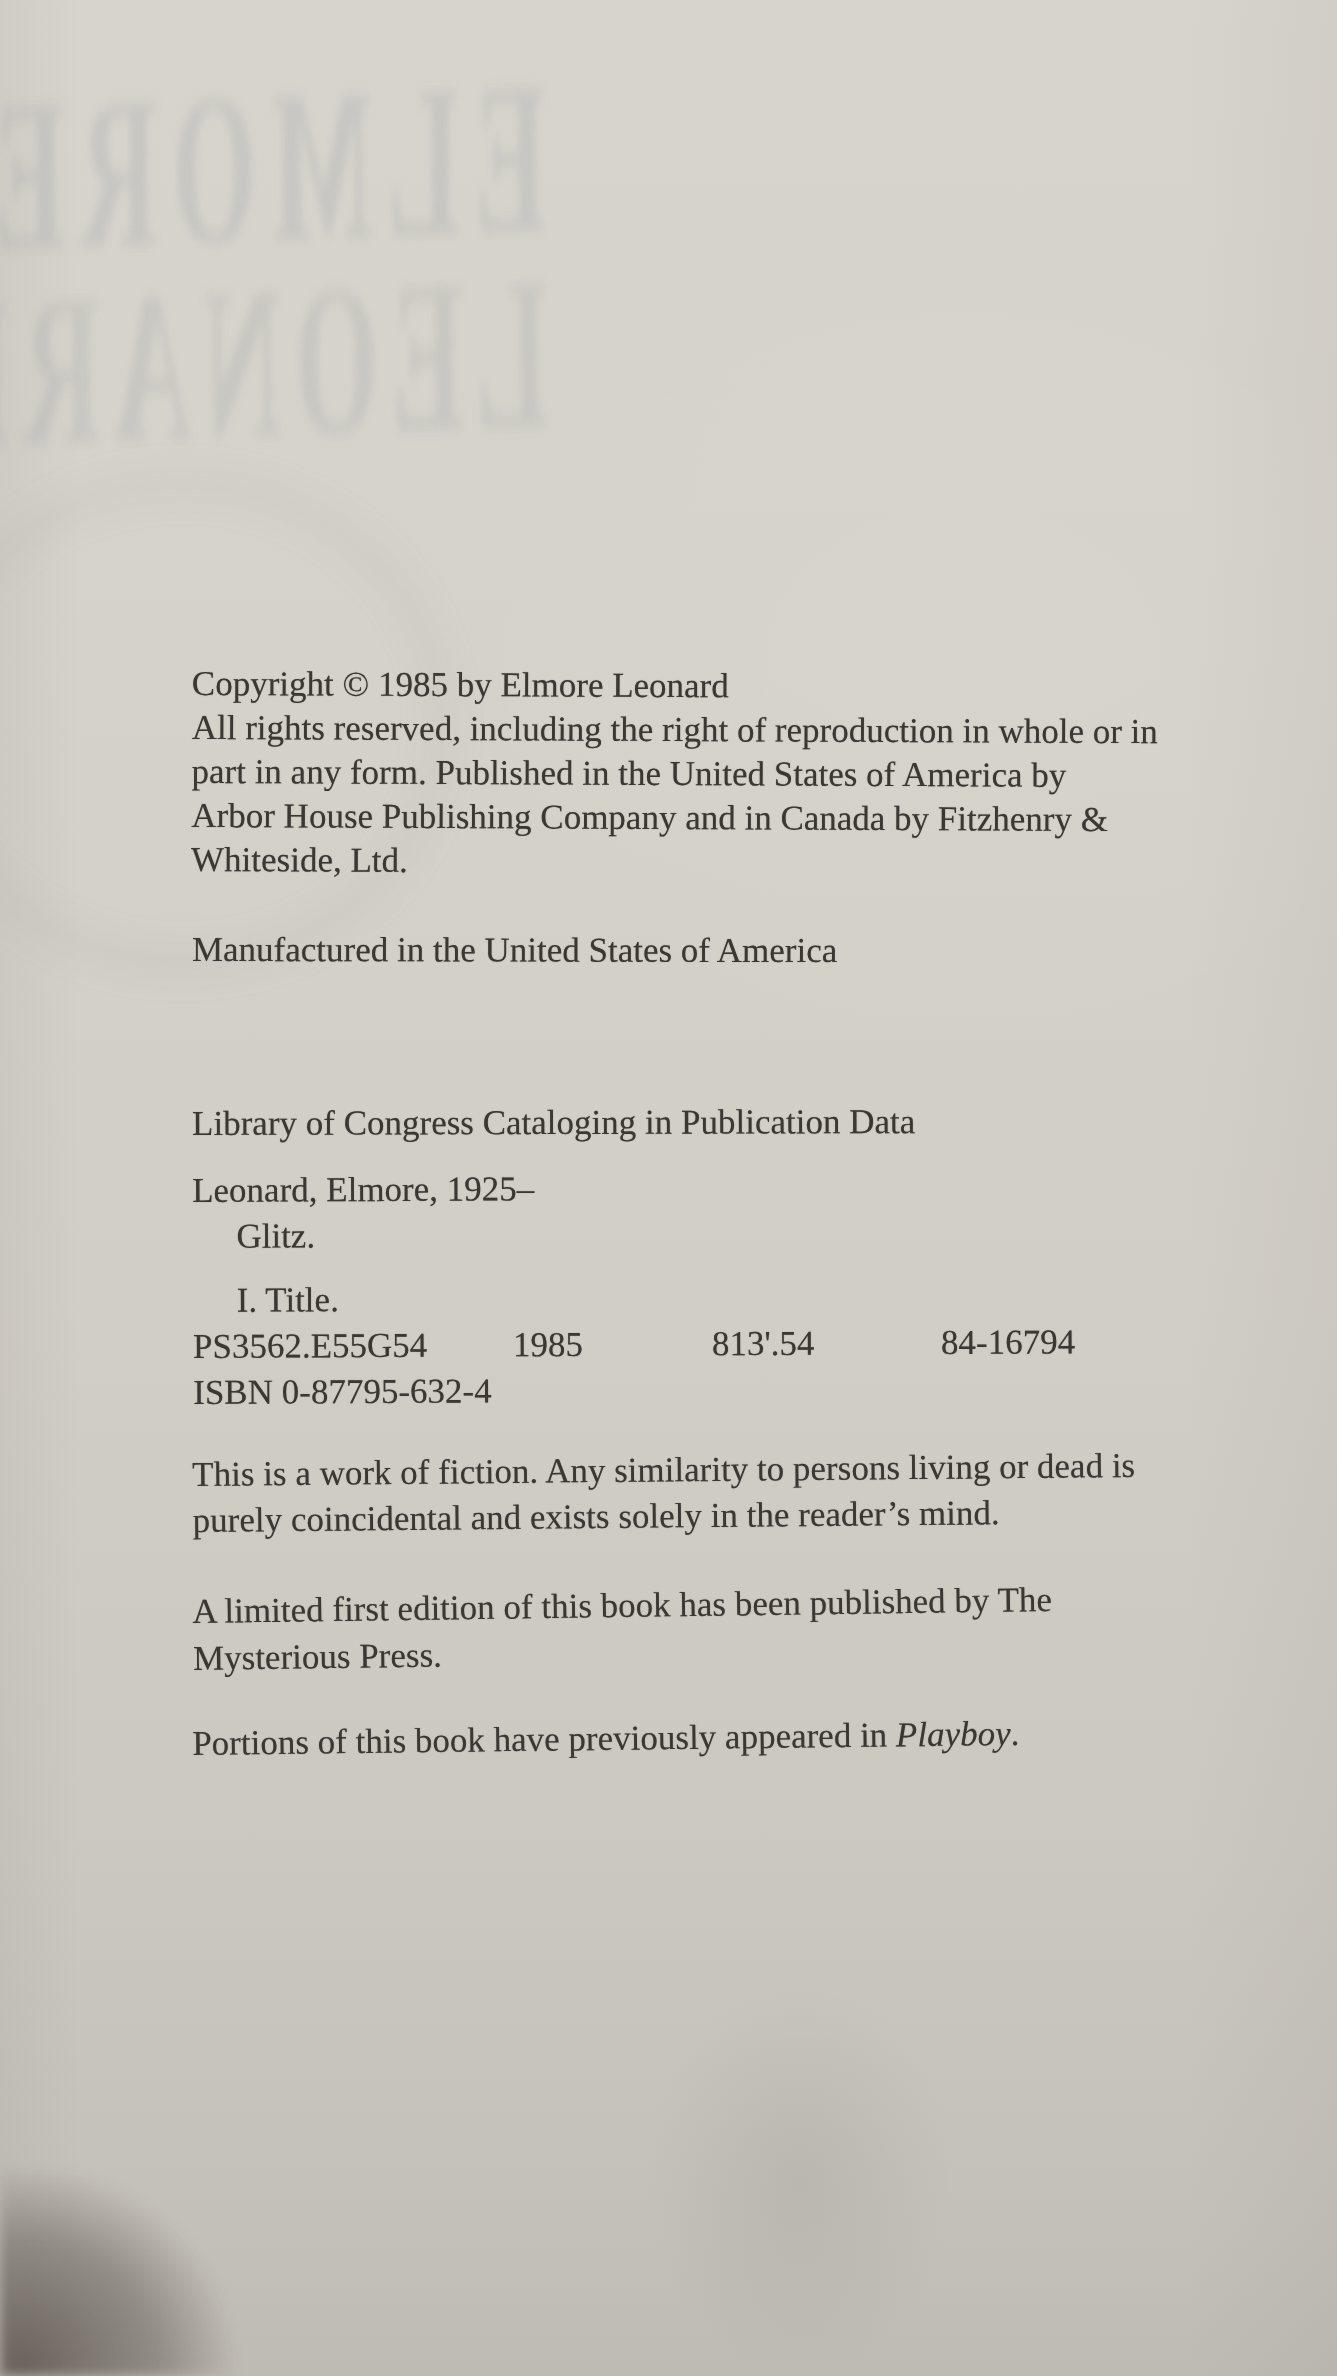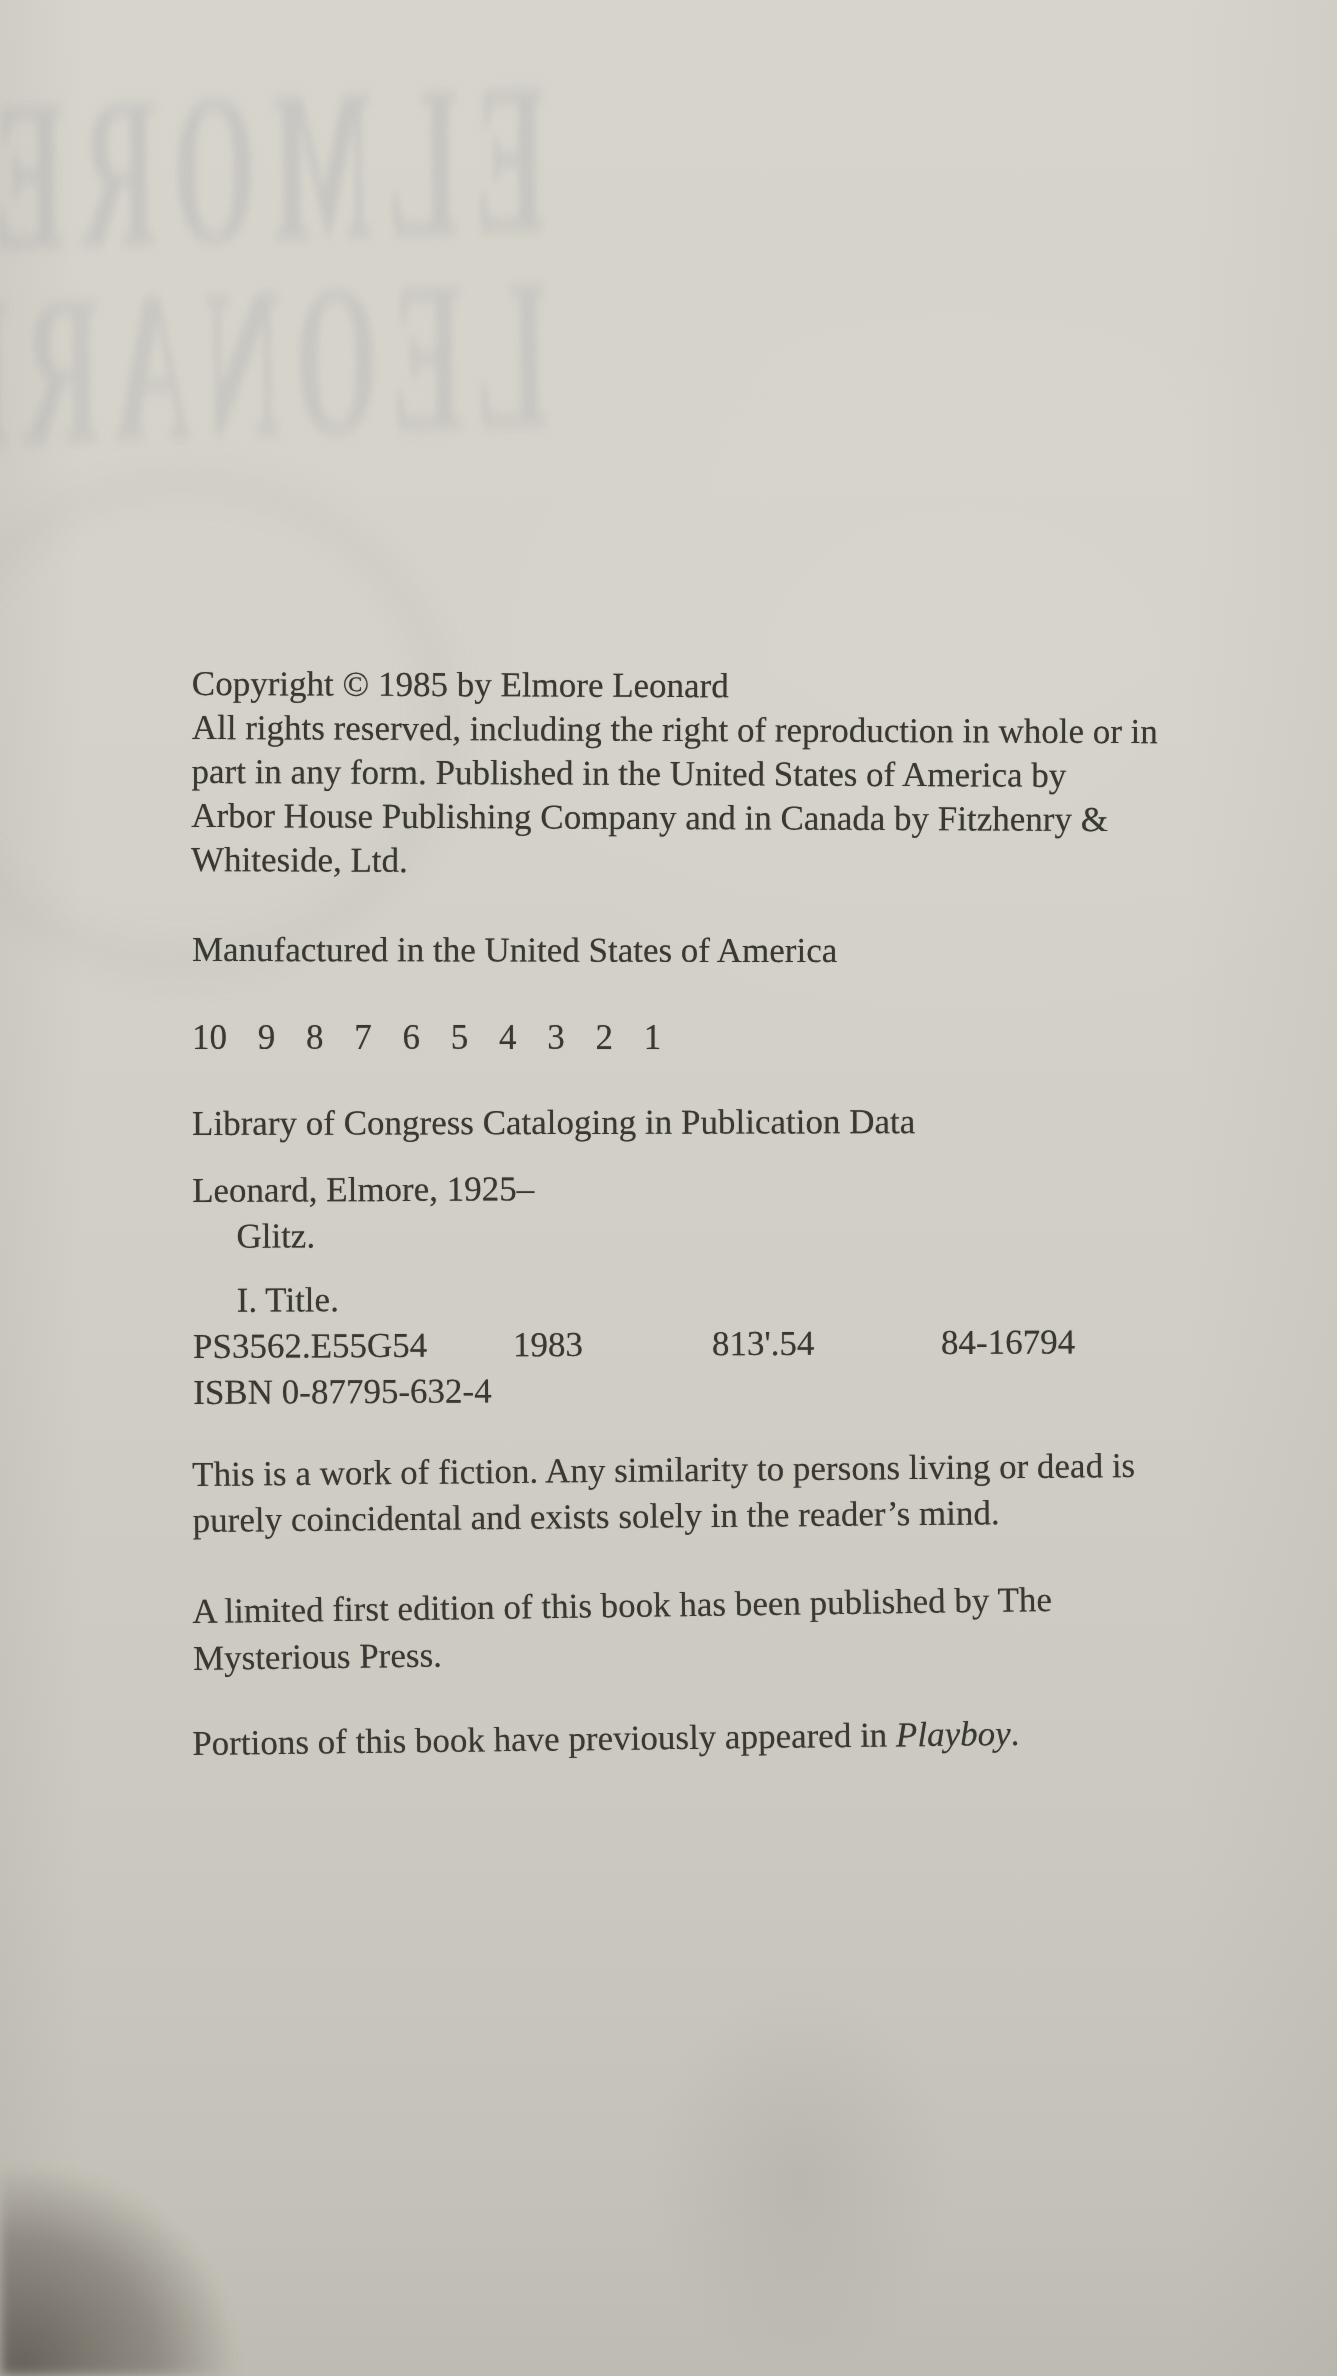--- a/index.html
+++ b/index.html
@@ -95,31 +95,30 @@
     <div class="para p-copy">
       <div>Copyright © 1985 by Elmore Leonard</div>
       <div>All rights reserved, including the right of reproduction in whole or in</div>
       <div>part in any form. Published in the United States of America by</div>
       <div>Arbor House Publishing Company and in Canada by Fitzhenry &amp;</div>
       <div>Whiteside, Ltd.</div>
     </div>
 
     <div class="para p-manu">Manufactured in the United States of America</div>
 
-    <div class="para p-print">10 9 8 7 6 5 4 3 2 1</div>
 
     <div class="para p-loc">Library of Congress Cataloging in Publication Data</div>
 
     <div class="para p-cat">
       <div>Leonard, Elmore, 1925–</div>
       <div class="indent">Glitz.</div>
       <div class="indent gap-above">I. Title.</div>
       <div class="cat-row">
         <span class="c1">PS3562.E55G54</span>
-        <span class="c2">1983</span>
+        <span class="c2">1985</span>
         <span class="c3">813'.54</span>
         <span class="c4">84-16794</span>
       </div>
       <div>ISBN 0-87795-632-4</div>
     </div>
 
     <div class="para p-fic">
       <div>This is a work of fiction. Any similarity to persons living or dead is</div>
       <div>purely coincidental and exists solely in the reader’s mind.</div>
     </div>

